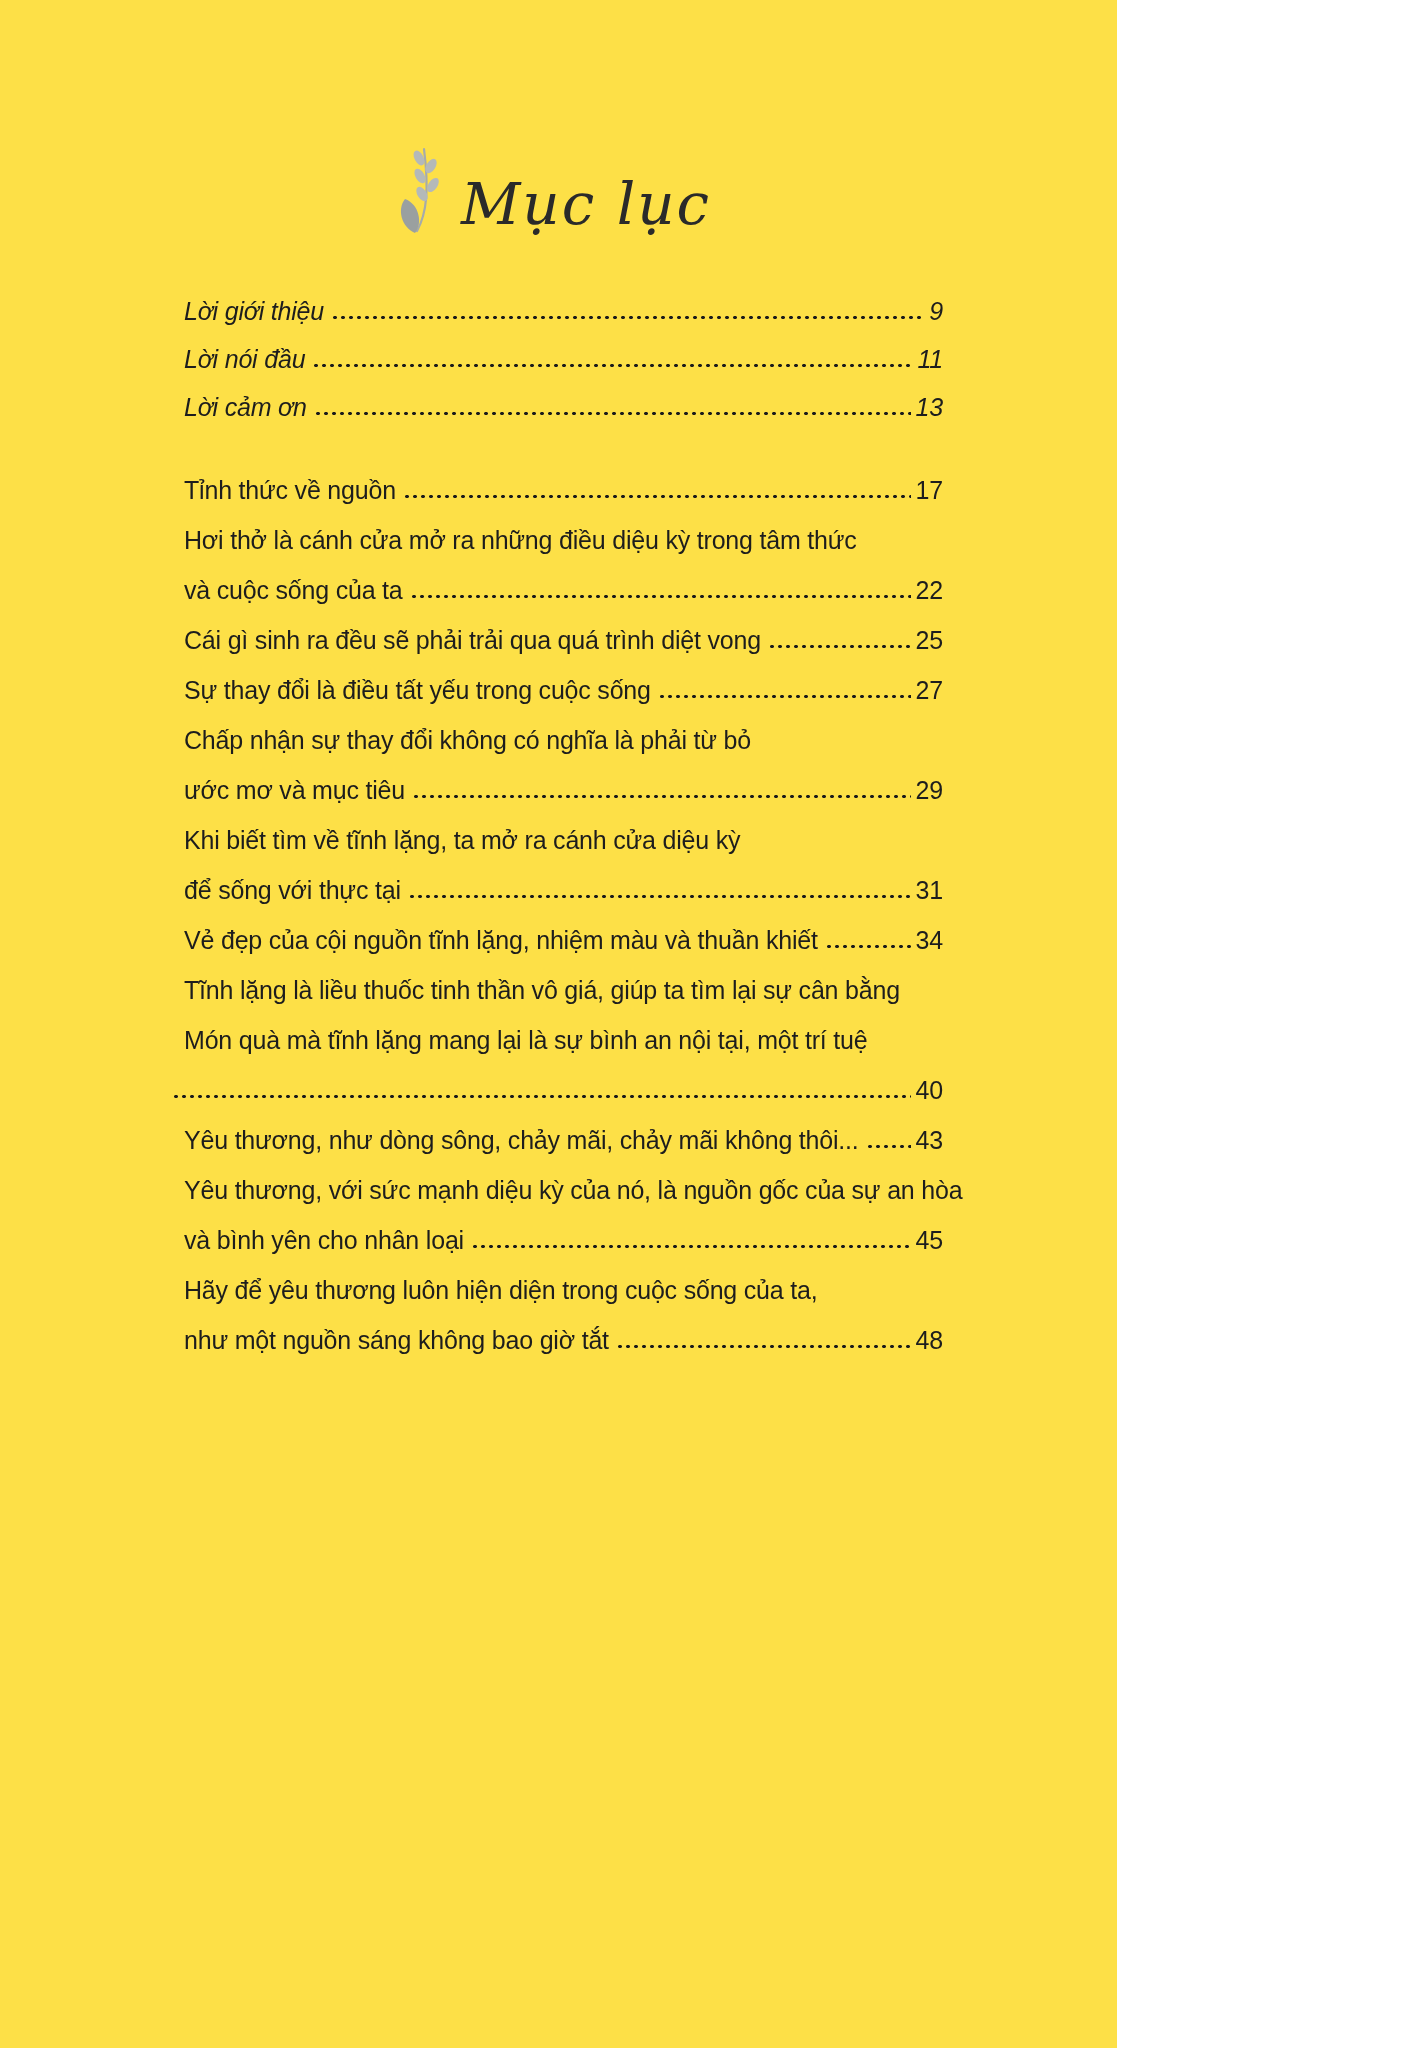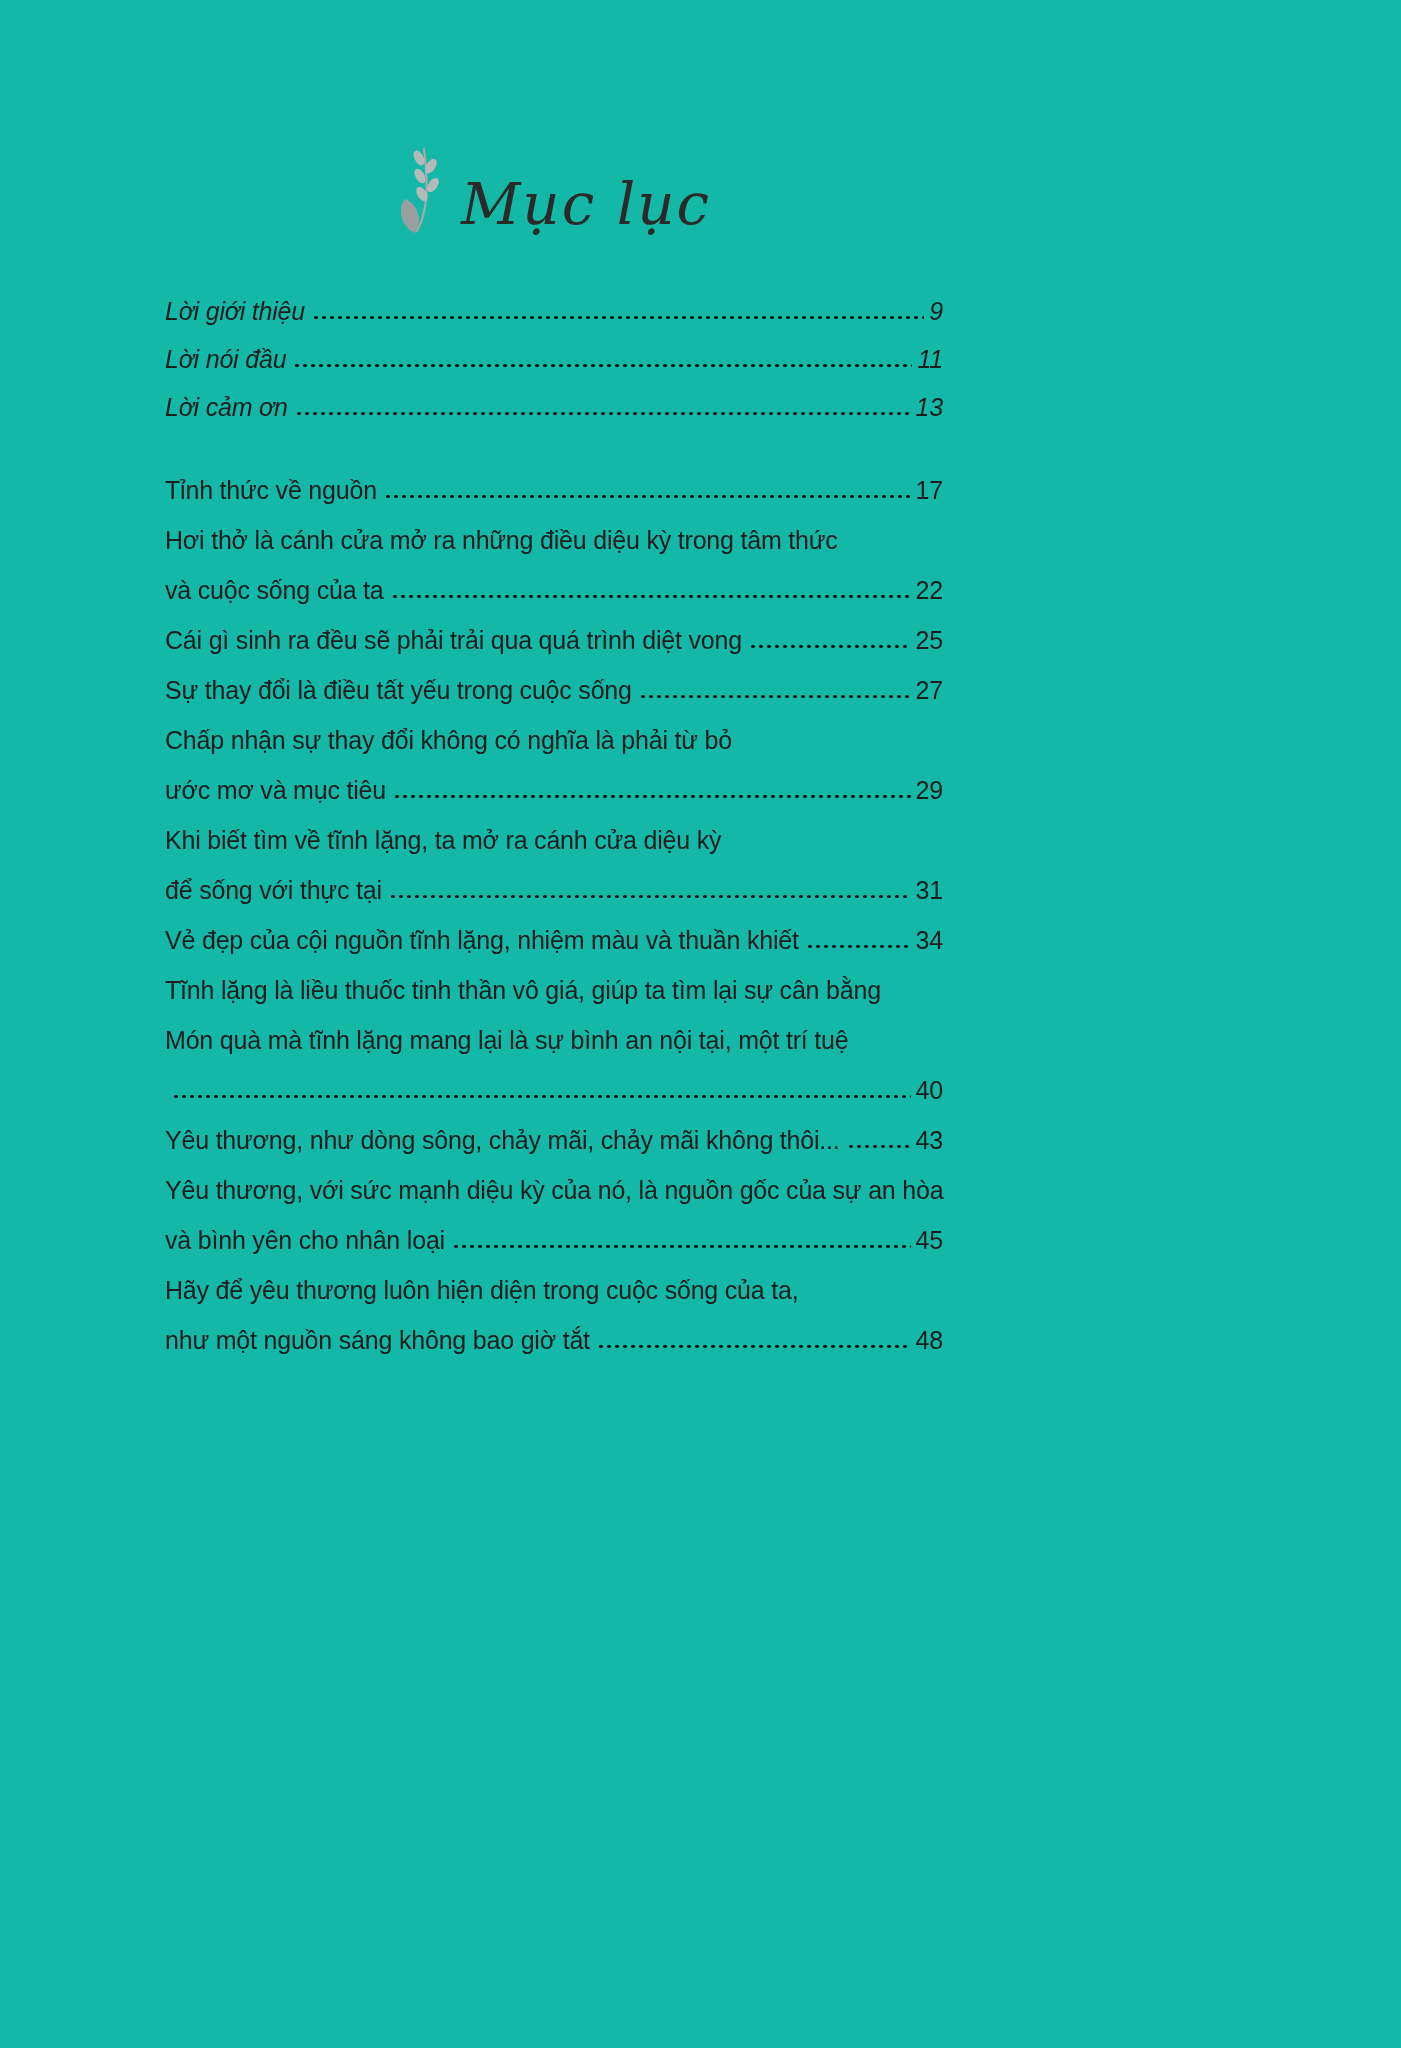--- a/index.html
+++ b/index.html
@@ -2,23 +2,23 @@
 <html><head>
 <meta charset="utf-8">
 <style>
   html, body {
     margin: 0;
     padding: 0;
     background: #ffffff;
   }
   .page {
     position: relative;
-    width: 1401px;
+    width: 1117px;
     height: 2048px;
-    background: #14b8a6;
+    background: #fde047;
     font-family: "Liberation Sans", "DejaVu Sans", sans-serif;
     color: #1d1d1d;
     overflow: hidden;
   }
   .content {
     margin: 135px 0 0 165px;
     width: 778px;
   }
   .title-row {
     display: flex;
@@ -52,21 +52,21 @@
     line-height: 50px;
     font-size: 25px;
     letter-spacing: -0.2px;
     white-space: nowrap;
   }
   .front .line {
     height: 48px;
     line-height: 48px;
     font-style: italic;
   }
-  .txt { flex: 0 0 auto; }
+  .txt { flex: 0 0 auto; margin-left: 19px; }
   .dots {
     flex: 1 1 auto;
     min-width: 12px;
     height: 5px;
     margin: 0 2px 0 7px;
     align-self: baseline;
     background-image: radial-gradient(circle, #1b1b1b 1.6px, transparent 2px);
     background-size: 8px 5px;
     background-repeat: repeat-x;
     background-position: 0 100%;

